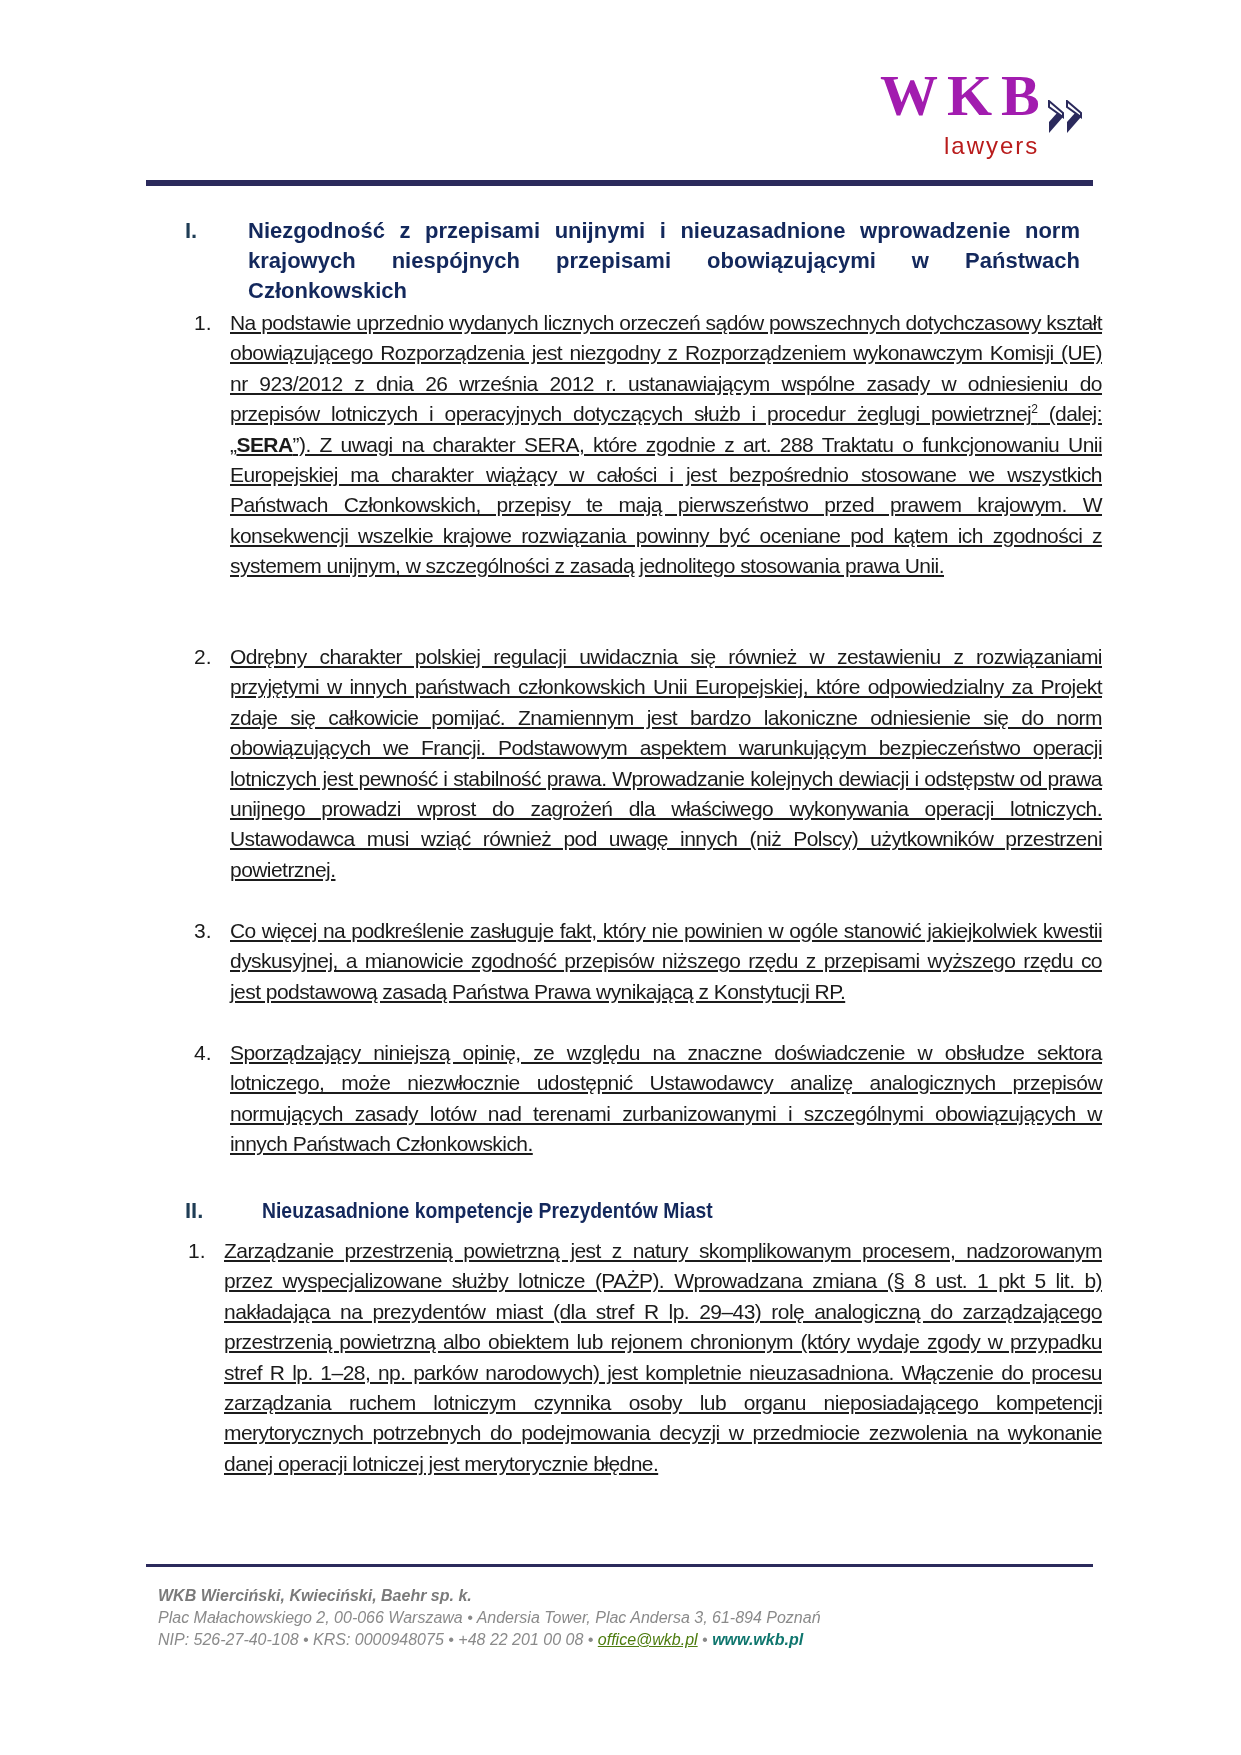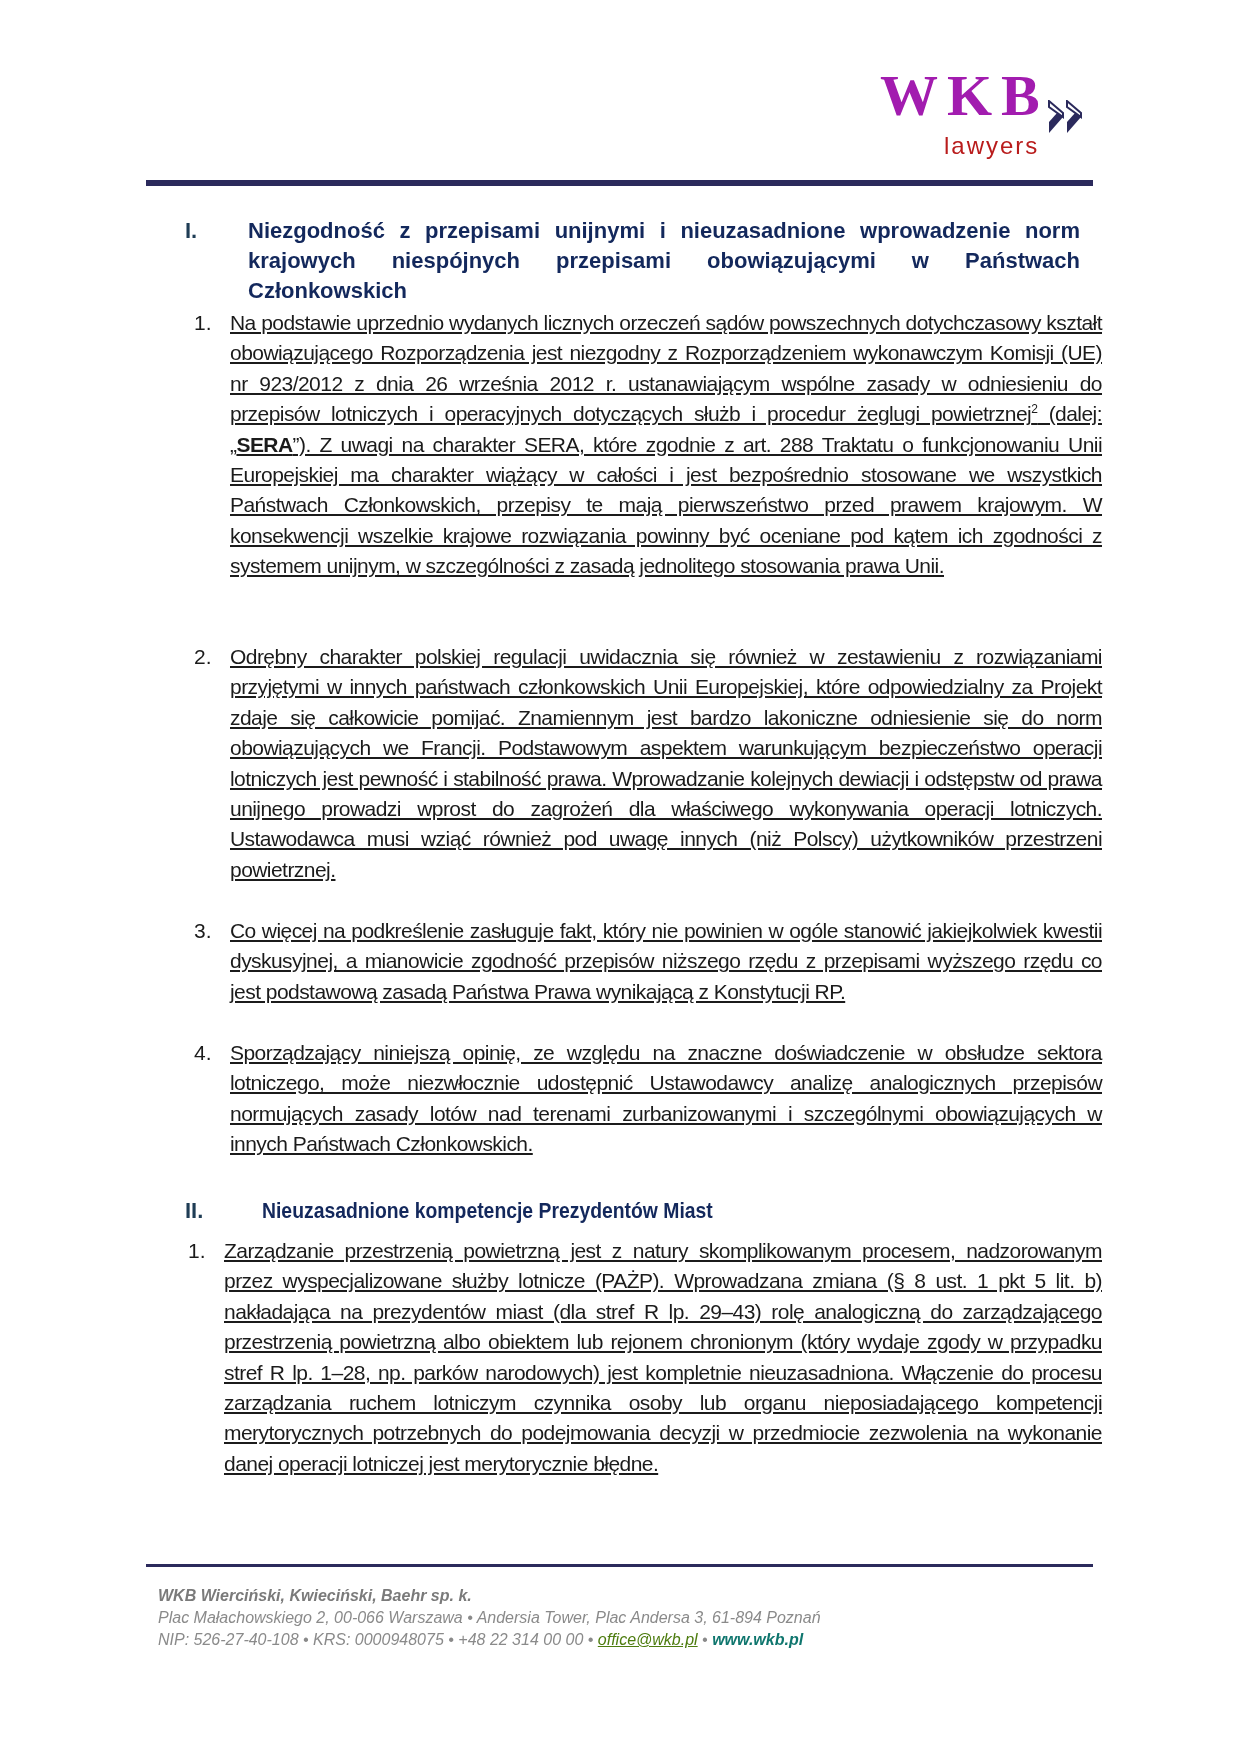--- a/index.html
+++ b/index.html
@@ -95,16 +95,16 @@
       <span class="item-num">1.</span>
       <span class="item-text">Zarządzanie przestrzenią powietrzną jest z natury skomplikowanym procesem, nadzorowanym przez wyspecjalizowane służby lotnicze (PAŻP). Wprowadzana zmiana (§ 8 ust. 1 pkt 5 lit. b) nakładająca na prezydentów miast (dla stref R lp. 29–43) rolę analogiczną do zarządzającego przestrzenią powietrzną albo obiektem lub rejonem chronionym (który wydaje zgody w przypadku stref R lp. 1–28, np. parków narodowych) jest kompletnie nieuzasadniona. Włączenie do procesu zarządzania ruchem lotniczym czynnika osoby lub organu nieposiadającego kompetencji merytorycznych potrzebnych do podejmowania decyzji w przedmiocie zezwolenia na wykonanie danej operacji lotniczej jest merytorycznie błędne.</span>
     </div>
   </div>
 
   <div class="rule-bottom"></div>
 
   <div class="footer">
     <div class="footer-line footer-firm">WKB Wierciński, Kwieciński, Baehr sp. k.</div>
     <div class="footer-line">Plac Małachowskiego 2, 00-066 Warszawa • Andersia Tower, Plac Andersa 3, 61-894 Poznań</div>
-    <div class="footer-line"><span>NIP: 526-27-40-108 • KRS: 0000948075 • +48 22 314 00 00 • </span><span class="footer-link">office@wkb.pl</span><span> • </span><span class="footer-www">www.wkb.pl</span></div>
+    <div class="footer-line"><span>NIP: 526-27-40-108 • KRS: 0000948075 • +48 22 201 00 08 • </span><span class="footer-link">office@wkb.pl</span><span> • </span><span class="footer-www">www.wkb.pl</span></div>
   </div>
 
 </div>
 
 </body></html>

